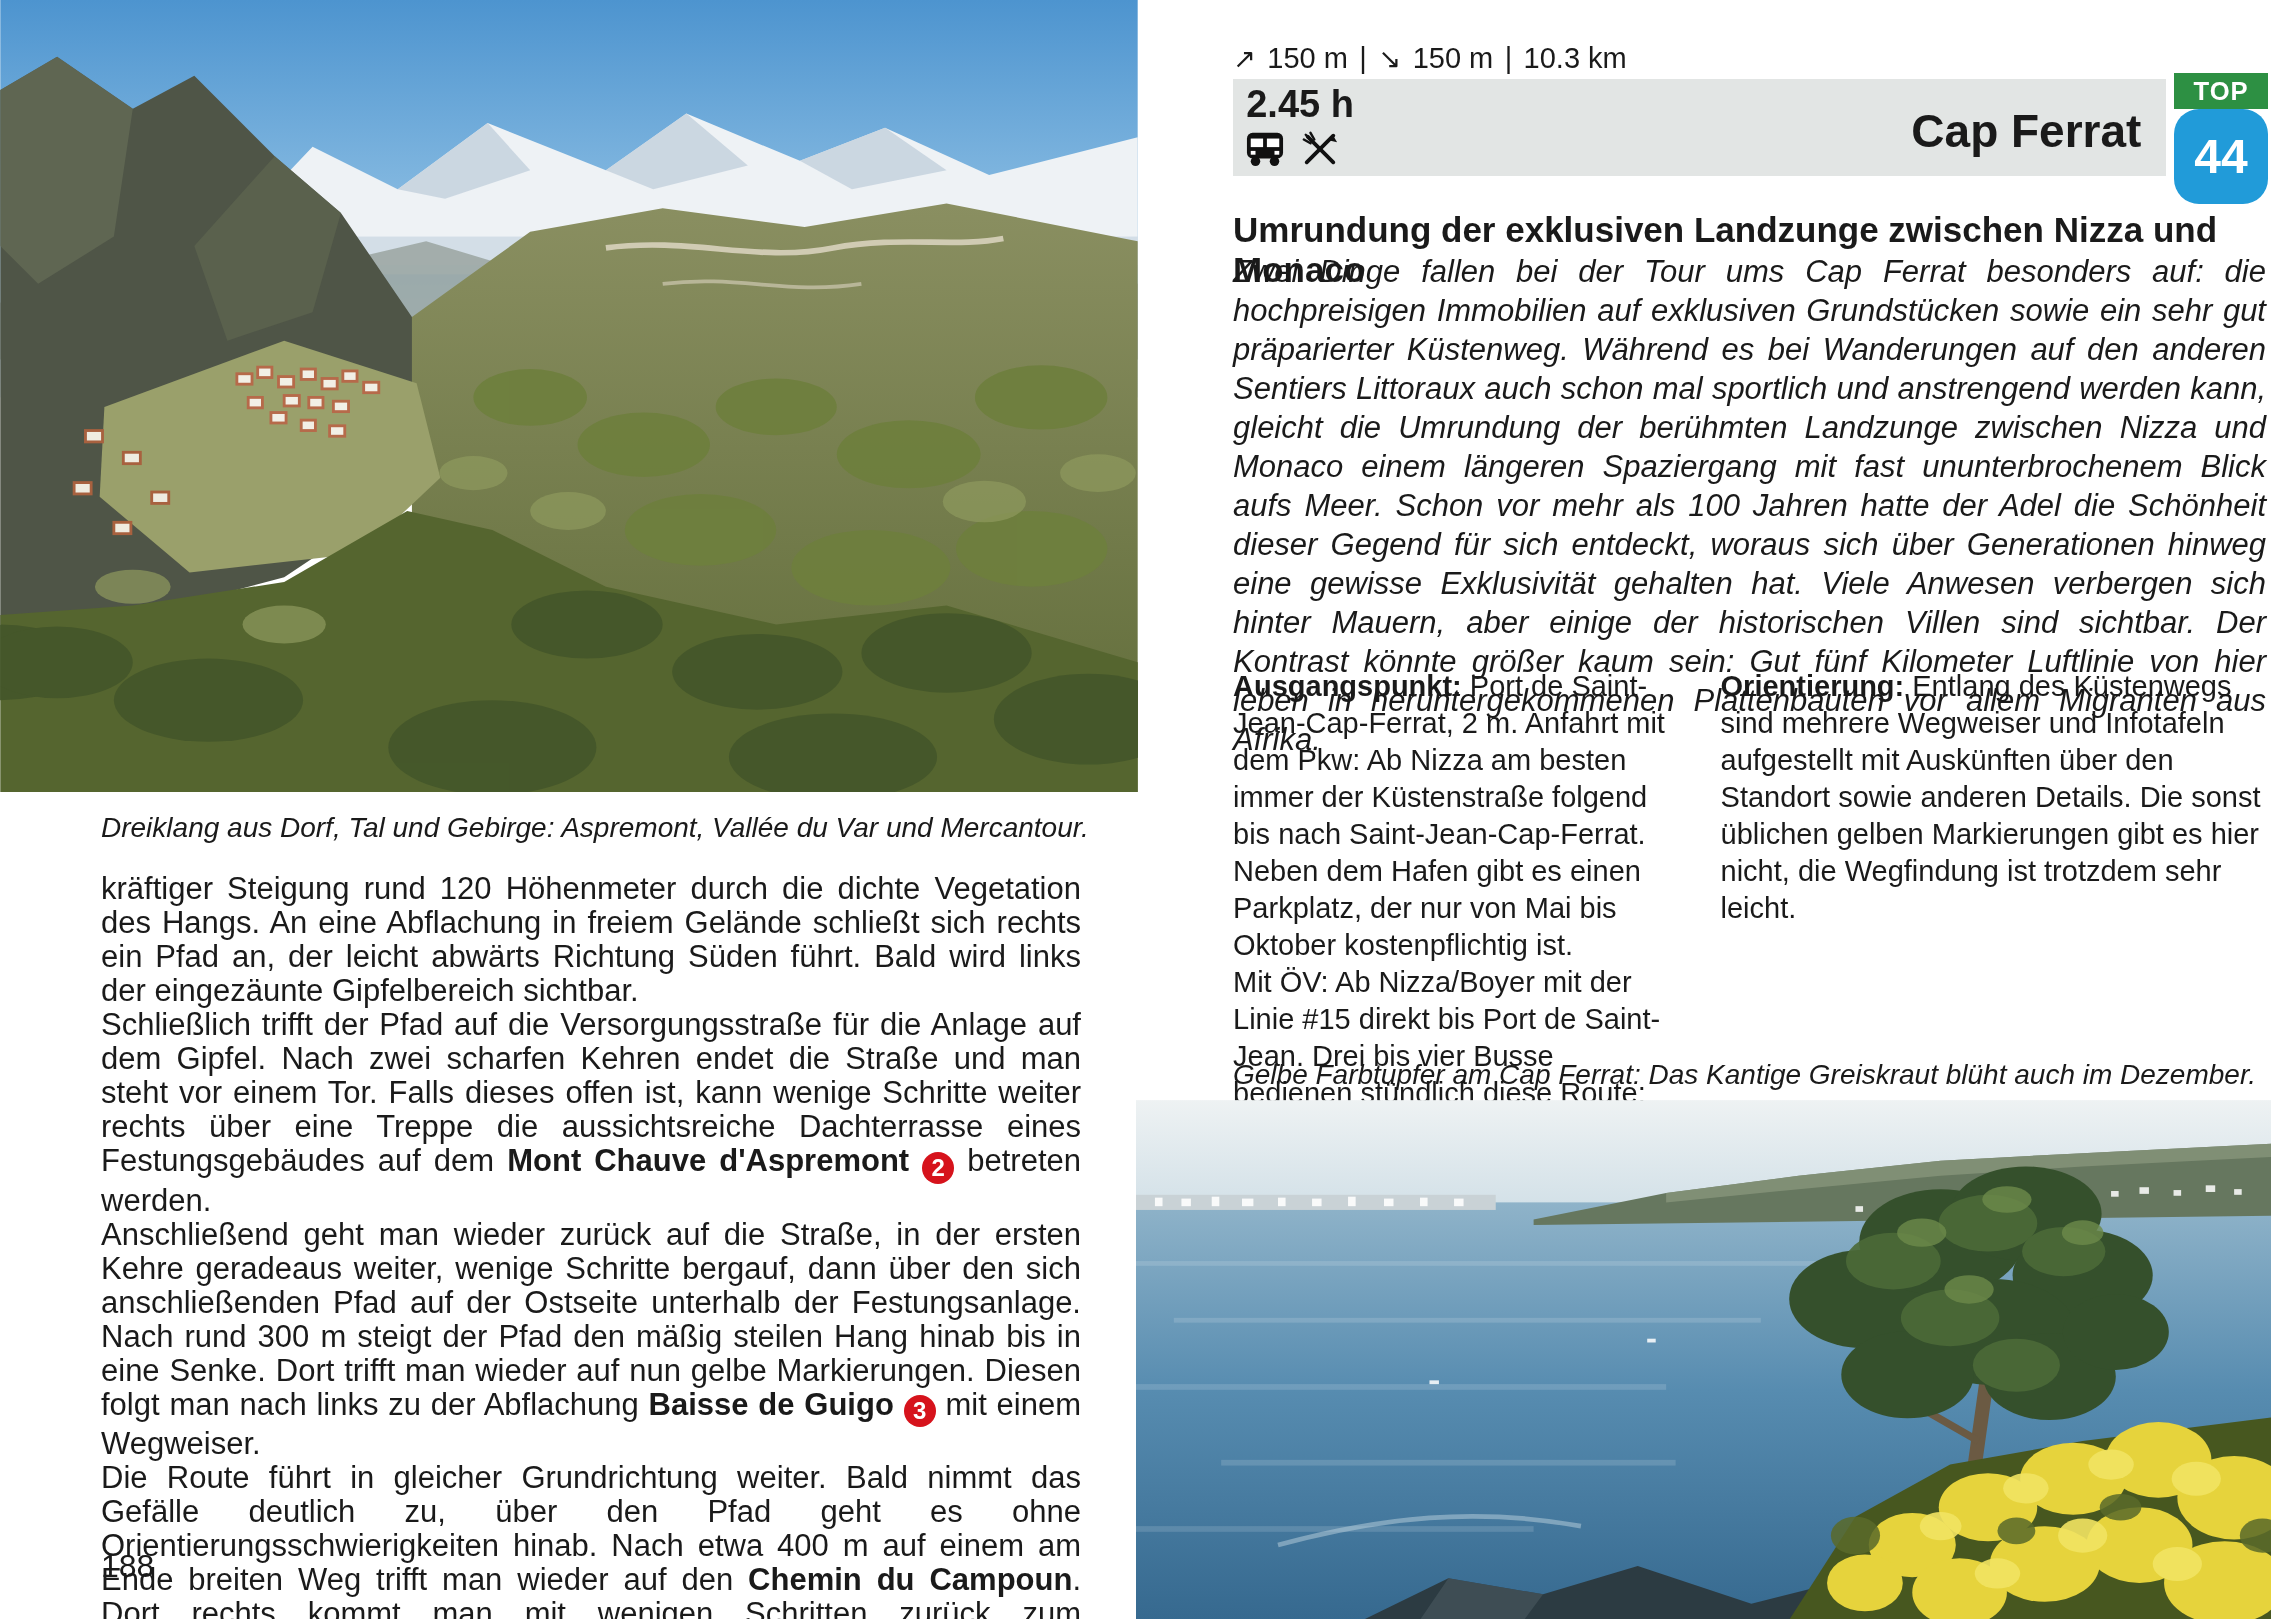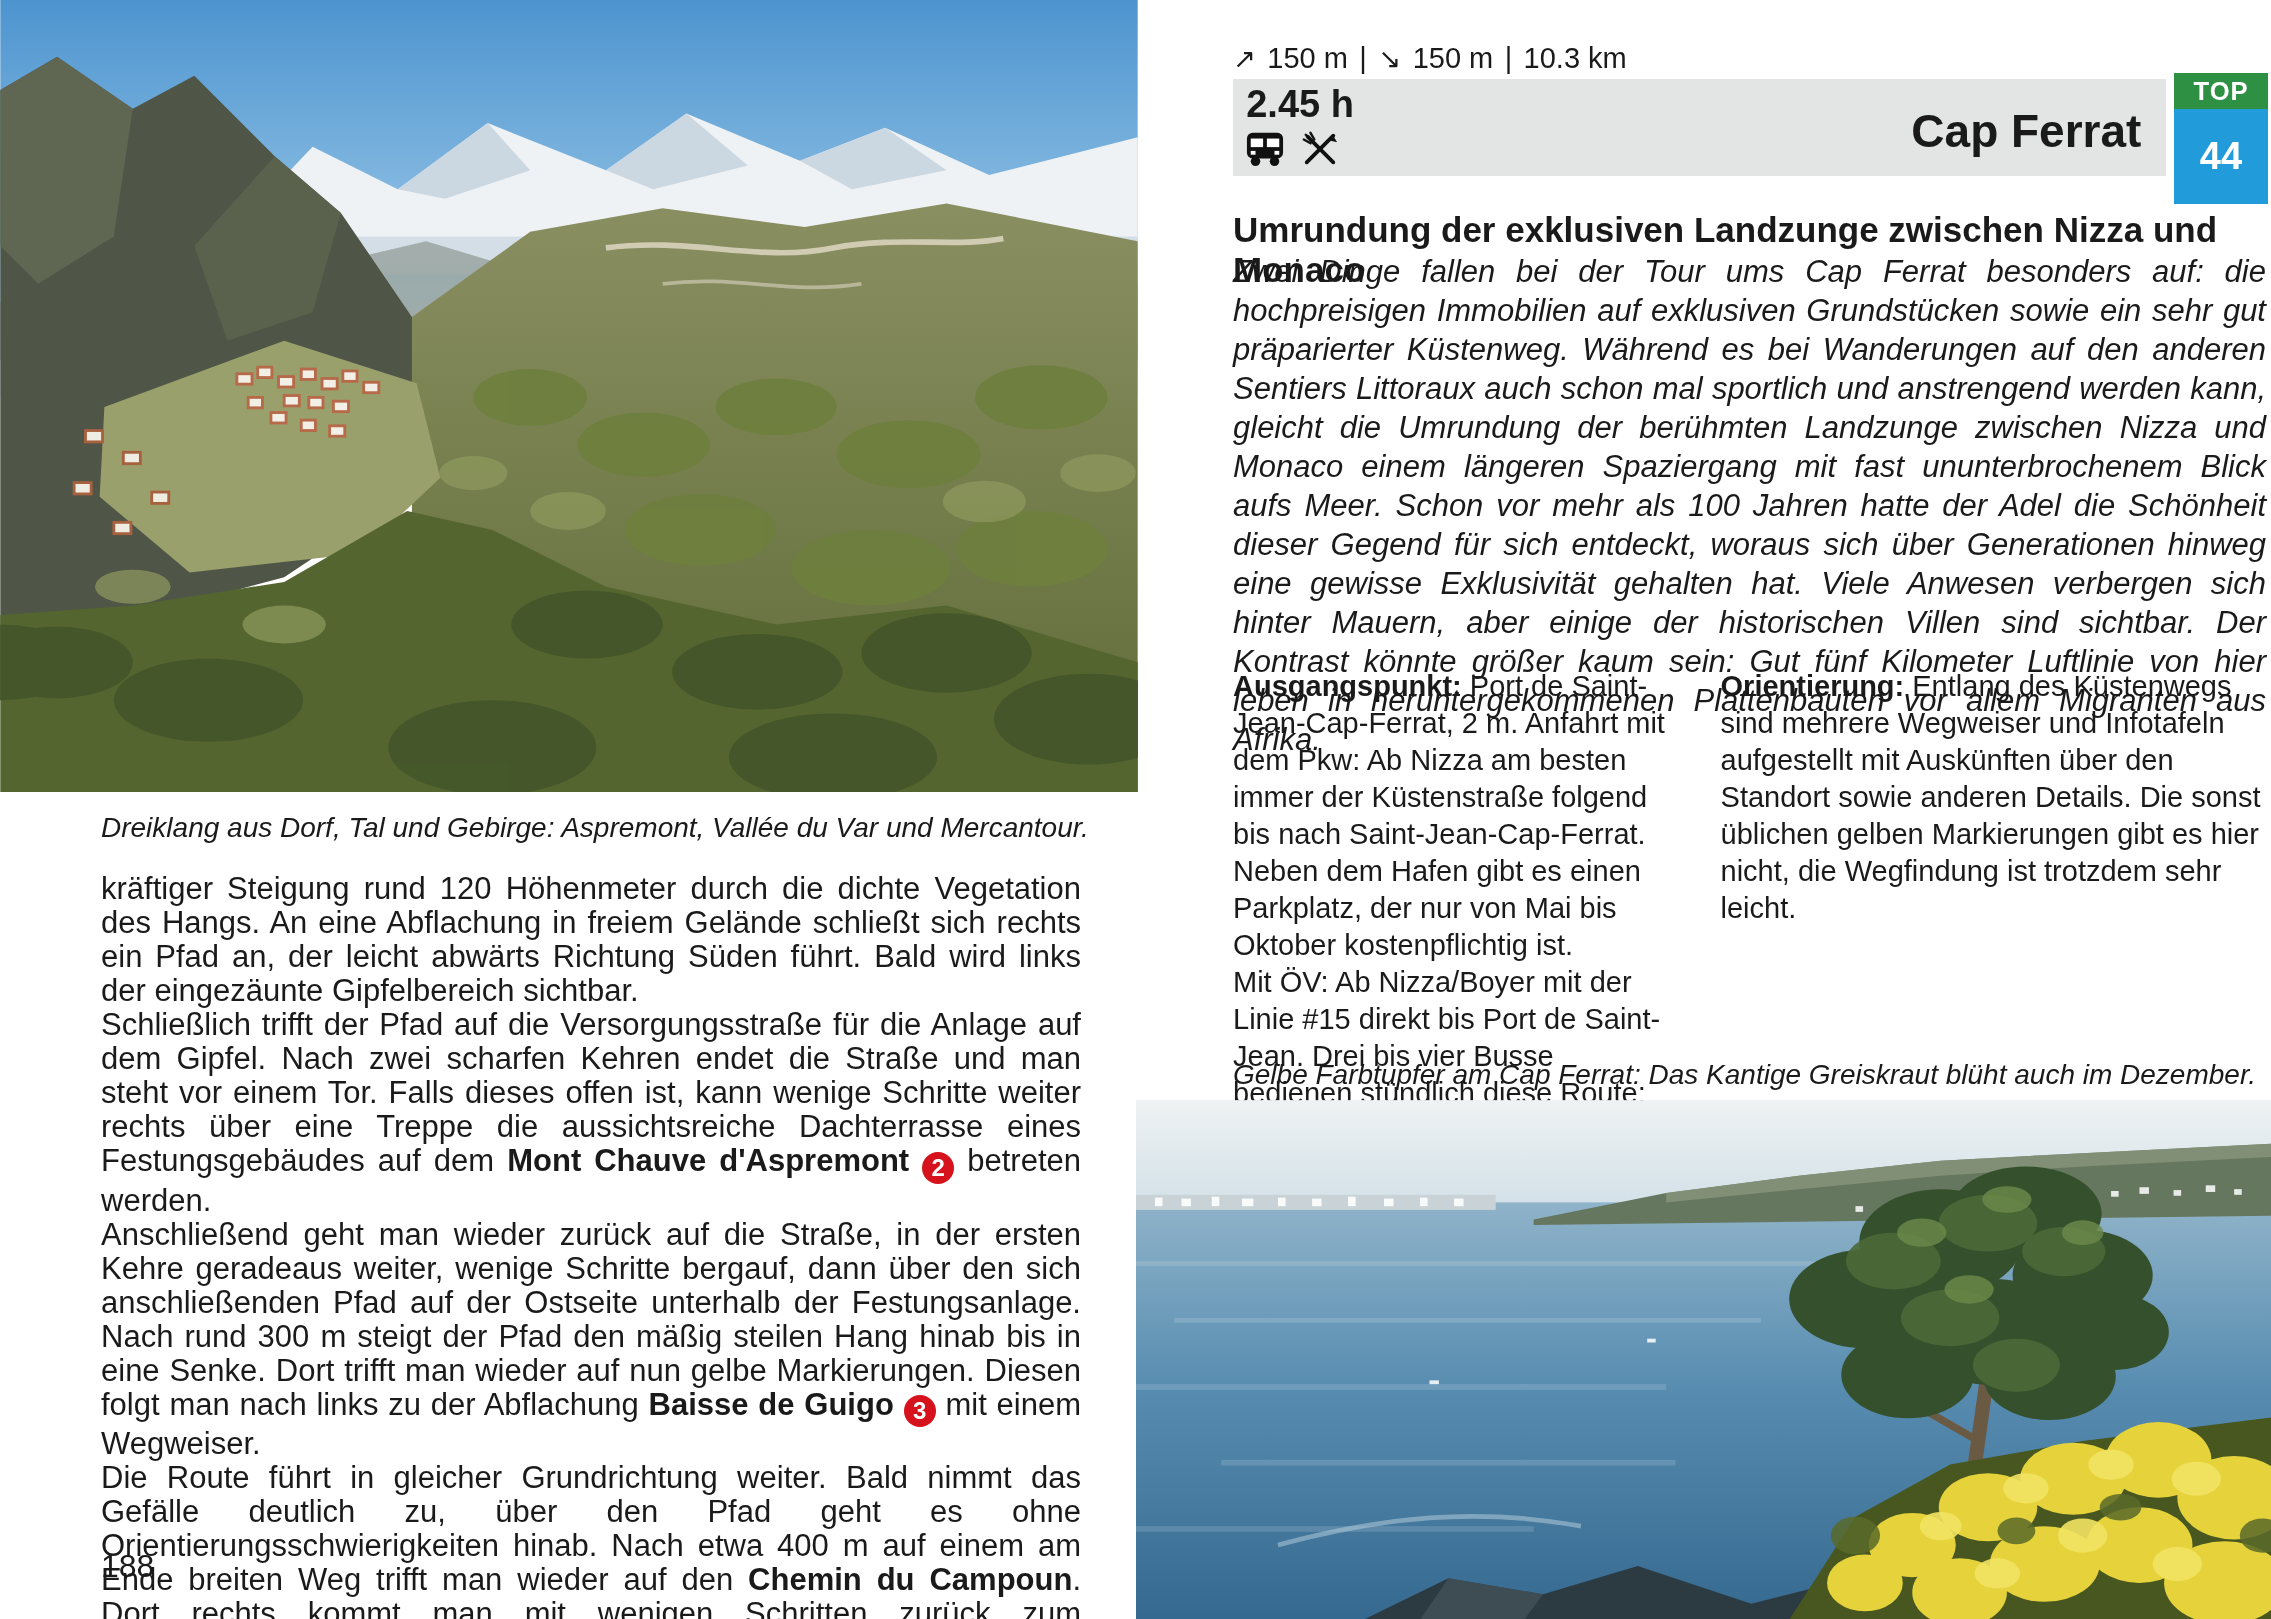--- a/index.html
+++ b/index.html
@@ -42,21 +42,21 @@
     position:absolute;right:24.6px;top:50%;transform:translateY(-44%);
     margin:0;font-size:46px;font-weight:bold;white-space:nowrap;
   }
   .badge{position:absolute;left:2174px;top:43px;width:94px;margin-top:30px;}
   .badge-top{
     height:36px;background:var(--badge_green,#2d9043);color:#fff;font-weight:bold;
     font-size:25.6px;display:flex;align-items:center;justify-content:center;letter-spacing:0.9px;
   }
   .badge-num{
     height:95px;background:var(--badge_blue,#219bd9);color:#fff;font-weight:bold;
-    font-size:38px;display:flex;align-items:center;justify-content:center;
+    font-size:48px;display:flex;align-items:center;justify-content:center;border-radius:25px;
   }
   .subheading{
     position:absolute;left:1233px;top:210px;width:1033px;margin:0;
     font-size:35px;font-weight:bold;line-height:40px;
   }
   .intro{
     position:absolute;left:1233px;top:252px;width:1033px;margin:0;
     font-size:31px;line-height:39px;font-style:italic;text-align:justify;
   }
   .info-cols{

